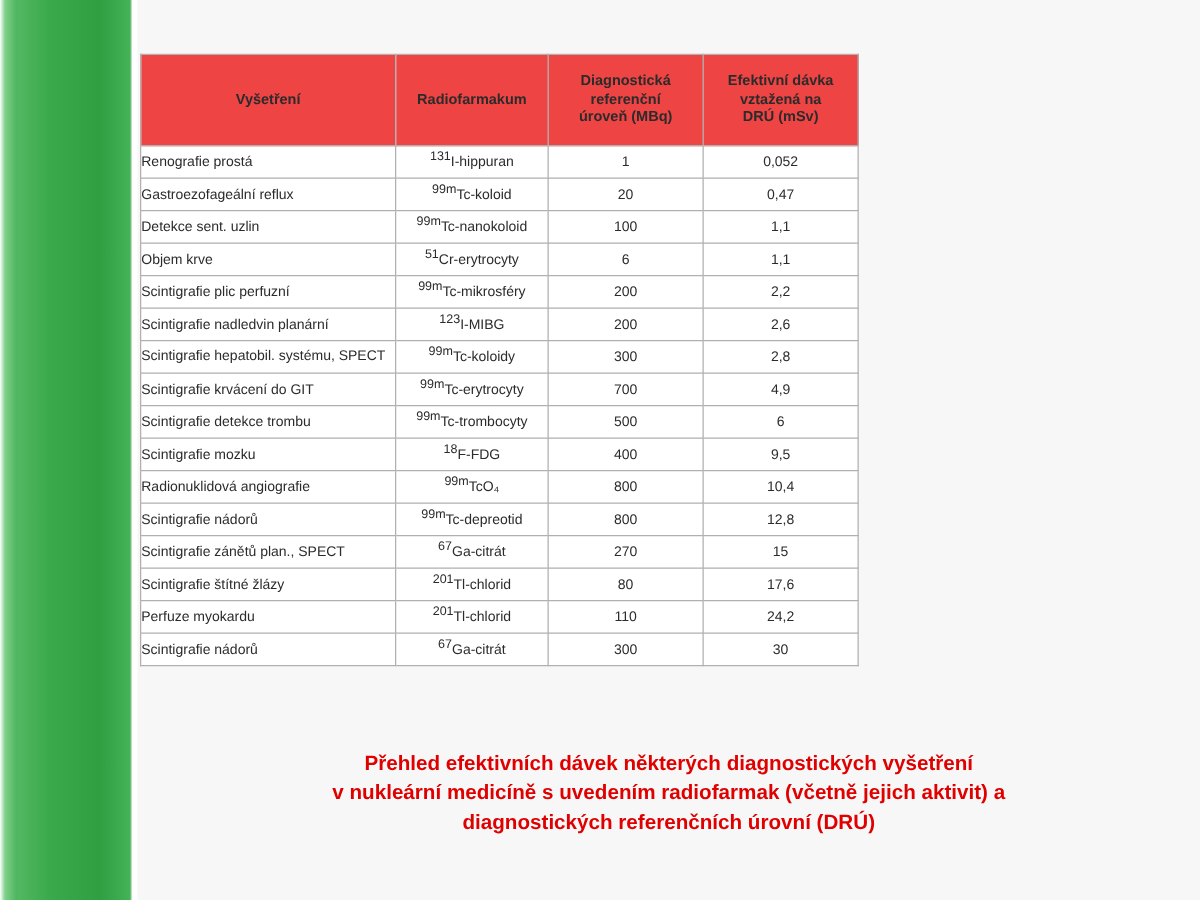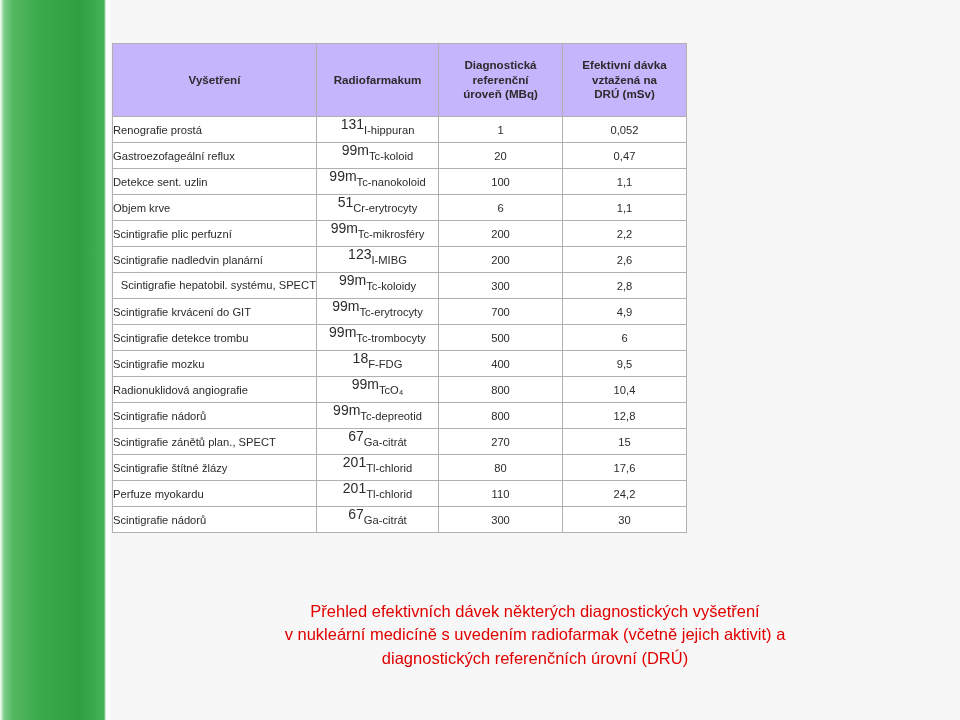--- a/index.html
+++ b/index.html
@@ -59,21 +59,21 @@
   }
   table.data th,
   table.data td {
     border: 1px solid #b0b0b0;
     font-size: 11.2px;
     color: #2b2b2b;
     padding: 0;
     vertical-align: middle;
   }
   table.data thead th {
-    background: #c4b5fd;
+    background: #ef4444;
     font-weight: bold;
     text-align: center;
     height: 68px;
     line-height: 1.25;
     font-size: 11.6px;
     padding: 2px 4px;
   }
   table.data tbody td {
     height: 25px;
   }
@@ -86,40 +86,39 @@
     padding: 2px 4px;
   }
   td.c-drl, td.c-dose {
     text-align: center;
     padding: 2px 4px;
   }
   td.two-line {
     line-height: 1.2;
     padding-top: 3px;
     padding-bottom: 3px;
-    text-align: right;
   }
   sup {
-    font-size: 14px;
+    font-size: 10px;
     vertical-align: super;
     line-height: 0;
   }
   .col1 { width: 204px; }
   .col2 { width: 122px; }
   .col3 { width: 124px; }
   .col4 { width: 124px; }
 
   .caption {
     position: absolute;
     left: 110px;
     top: 600px;
     width: 850px;
     text-align: center;
     color: #e00000;
-    font-weight: normal;
+    font-weight: bold;
     font-size: 16.5px;
     line-height: 1.42;
     font-family: "Liberation Sans", sans-serif;
   }
   .caption div { white-space: nowrap; }
 </style>
 </head>
 <body>
 
 <div class="slide">

